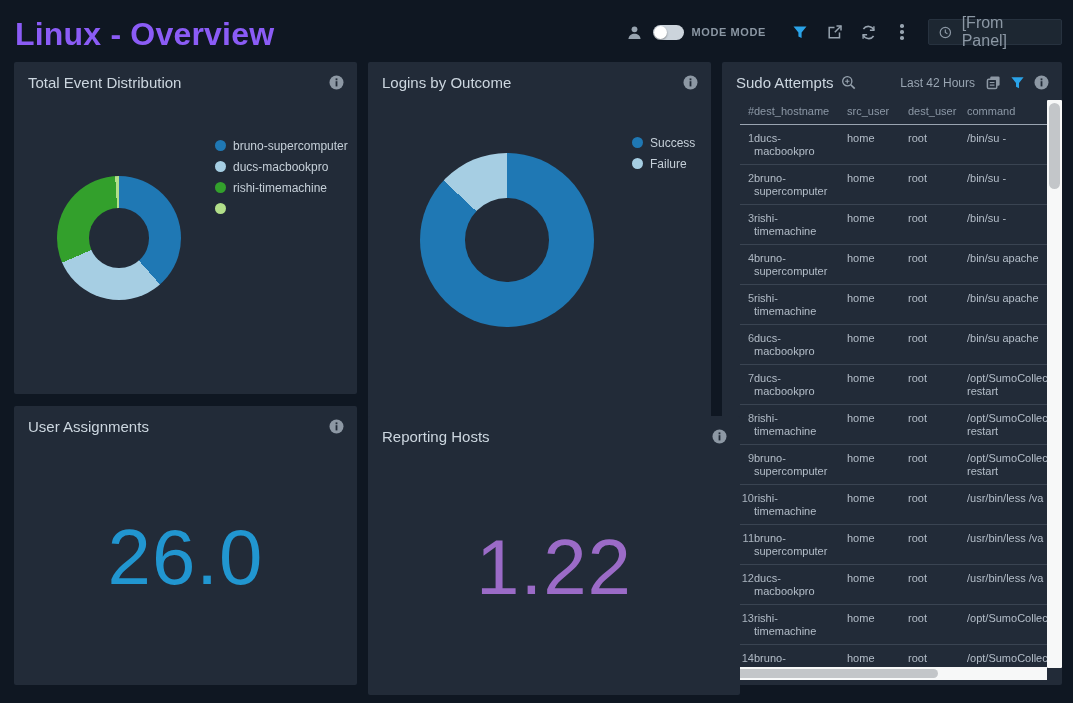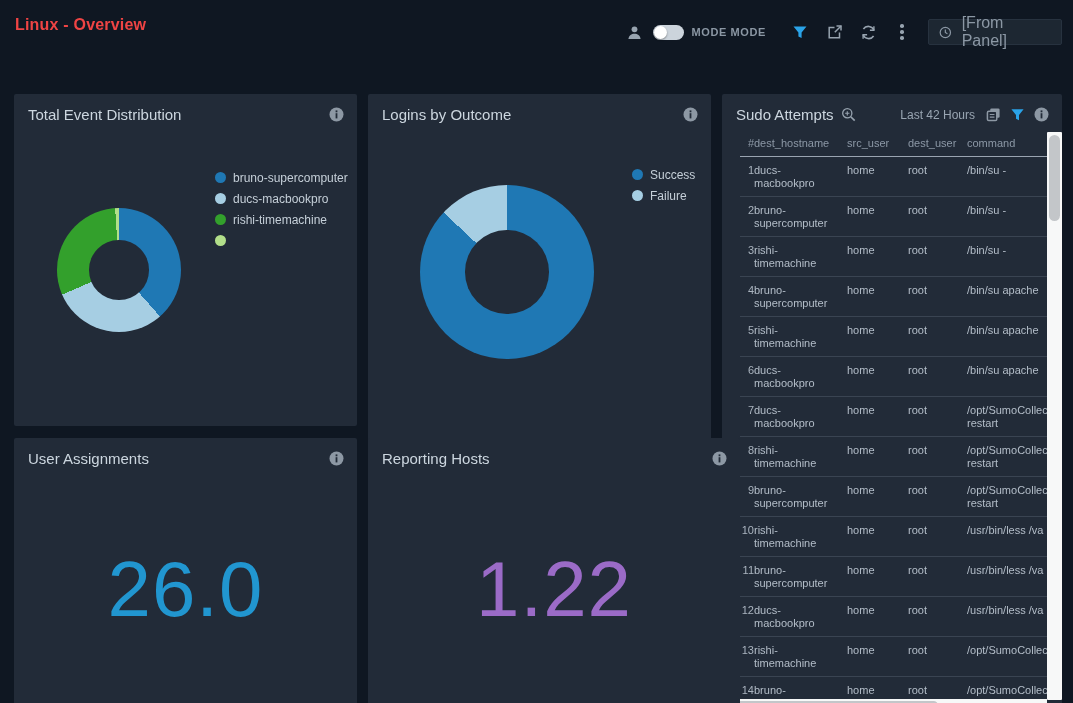--- a/index.html
+++ b/index.html
@@ -6,38 +6,38 @@
   html,body { width:1073px; height:703px; }
   body {
     font-family:"Liberation Sans", sans-serif;
     background:#0f1722;
     color:#c5cfd8;
     position:relative;
     overflow:hidden;
   }
   
   .topbar { position:absolute; left:0; top:0; width:1073px; height:62px; background:#0f1722; }
-  .page-title { position:absolute; left:15px; top:16px; font-size:16px; font-weight:700; color:#ef4444; letter-spacing:.2px; }
+  .page-title { position:absolute; left:15px; top:16px; font-size:32px; font-weight:700; color:#8b5cf6; letter-spacing:.2px; }
   .topbar-right { position:absolute; right:11px; top:19px; display:flex; align-items:center; gap:0; }
   .tb-icon { display:flex; align-items:center; justify-content:center; width:24px; height:24px; cursor:pointer; }
   .toggle { width:31px; height:15px; background:#ccd4dc; border-radius:8px; position:relative; margin:0 8px 0 6px; cursor:pointer; }
   .toggle .knob { position:absolute; left:1px; top:1px; width:13px; height:13px; border-radius:50%; background:#ffffff; box-shadow:0 1px 2px rgba(0,0,0,.4); }
   .live-label { font-size:11px; font-weight:700; color:#8b97a4; letter-spacing:.6px; margin-right:22px; }
   .tb-gap { width:10px; }
   .kebab { display:flex; flex-direction:column; gap:2.5px; align-items:center; width:24px; cursor:pointer; }
   .kebab i { width:3.5px; height:3.5px; border-radius:50%; background:#97a3af; }
   .timebox { margin-left:14px; width:134px; height:26px; background:#1d2732; border:1px solid #27323f; border-radius:2px; display:flex; align-items:center; padding:0 10px; gap:10px; cursor:pointer; }
   .timebox span { font-size:16px; color:#8b97a4; }
   
-  .panel { position:absolute; background:#222b38; border-radius:2px;margin-top:32px; }
+  .panel { position:absolute; background:#222b38; border-radius:2px; }
   #panel-total  { left:14px;  top:62px;  width:343px; height:332px; }
   #panel-logins { left:368px; top:62px;  width:343px; height:410px; }
   #panel-sudo   { left:722px; top:62px;  width:340px; height:623px; }
   #panel-users  { left:14px;  top:406px; width:343px; height:279px; }
-  #panel-hosts  { left:368px; top:406px; width:372px; height:279px; }
+  #panel-hosts  { left:368px; top:416px; width:372px; height:279px; }
   .panel-title { position:absolute; left:14px; top:12px; font-size:15px; color:#ccd6df; display:flex; align-items:center; gap:7px; }
   .info-btn { position:absolute; right:13px; top:13px; cursor:pointer; }
   
   .donut { position:absolute; border-radius:50%; cursor:pointer; }
   .donut::after { content:""; position:absolute; inset:26%; border-radius:50%; background:#222b38; }
   #donut-total  { left:43px; top:114px; width:124px; height:124px; }
   #donut-logins { left:52px; top:91px;  width:174px; height:174px; }
   .legend { position:absolute; list-style:none; }
   #legend-total  { left:201px; top:78px; }
   #legend-logins { left:264px; top:75px; }

